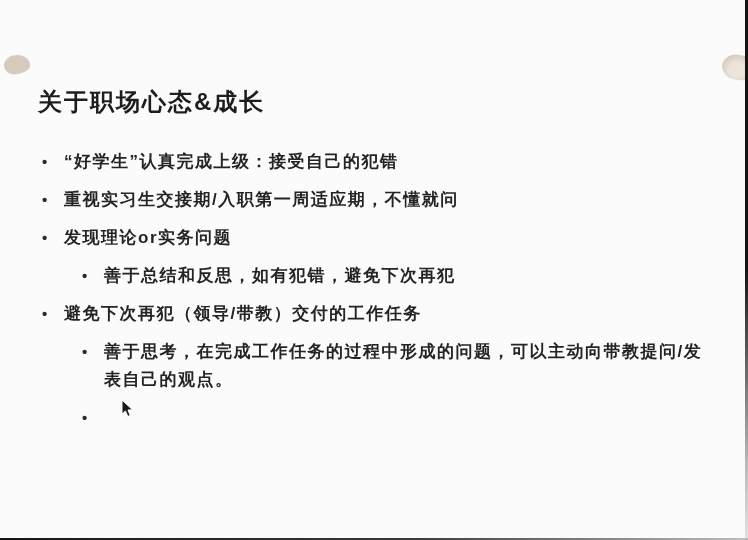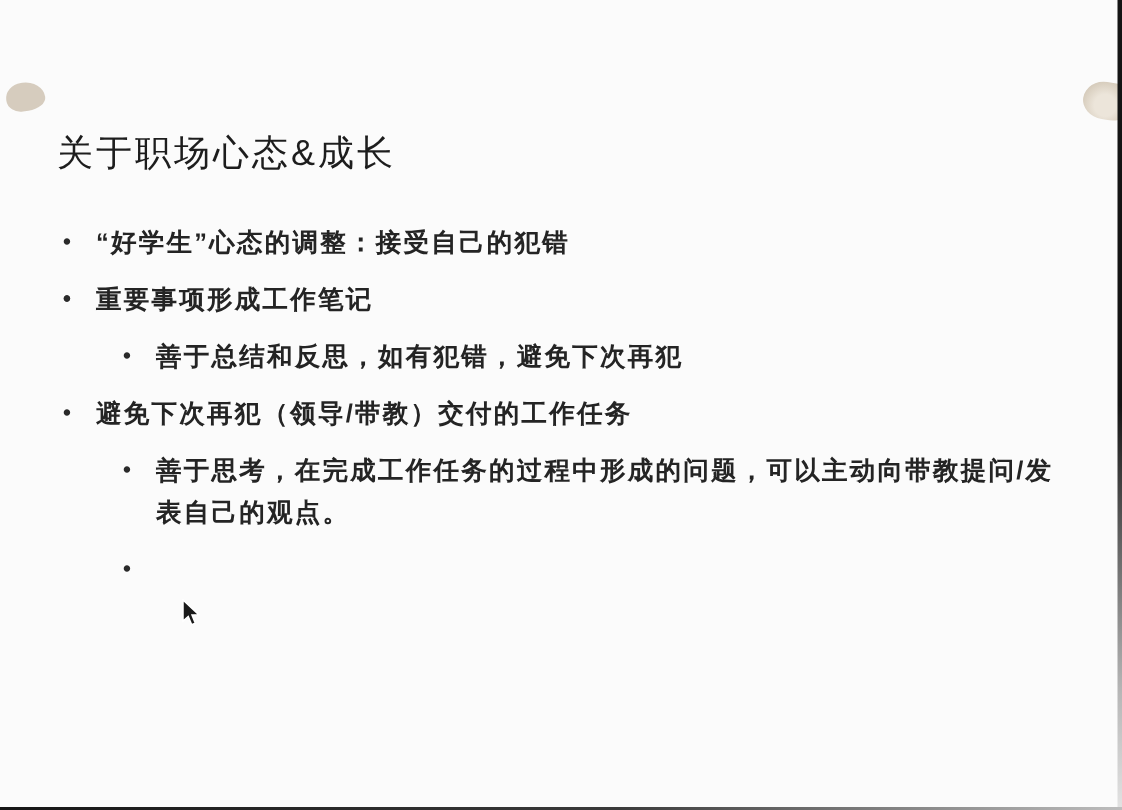--- a/index.html
+++ b/index.html
@@ -45,21 +45,21 @@
     width: 34px; height: 25px;
     background: radial-gradient(circle at 45% 62%, #ece5da 30%, #d2c7b6 72%);
     border-radius: 60% 55% 70% 62% / 75% 60% 58% 70%;
     transform: rotate(10deg);
   }
   .title {
     position: absolute;
     left: 38px;
     top: 70px;
     font-size: 24px;
-    font-weight: 400;
+    font-weight: 700;
     letter-spacing: 2px;
     color: #1d1d1d;
     white-space: nowrap;
   }
   .bullets {
     position: absolute;
     left: 40px;
     top: 148px;
     width: 680px;
   }
@@ -98,28 +98,29 @@
 <body>
 
 <div class="cloud cloud-left"></div>
 <div class="cloud cloud-right"></div>
 
 <h1 class="title">关于职场心态&amp;成长</h1>
 
 <div class="bullets">
   <div class="bullet l1">
     <span class="dot">•</span>
-    <span>“好学生”心态的调整：接受自己的犯错</span>
+    <span>“好学生”认真完成上级：接受自己的犯错</span>
   </div>
   <div class="bullet l1">
     <span class="dot">•</span>
+    <span>重视实习生交接期/入职第一周适应期，不懂就问</span>
   </div>
   <div class="bullet l1">
     <span class="dot">•</span>
-    <span>重要事项形成工作笔记</span>
+    <span>发现理论or实务问题</span>
   </div>
   <div class="bullet l2">
     <span class="dot">•</span>
     <span>善于总结和反思，如有犯错，避免下次再犯</span>
   </div>
   <div class="bullet l1">
     <span class="dot">•</span>
     <span>避免下次再犯（领导/带教）交付的工作任务</span>
   </div>
   <div class="bullet l2">

